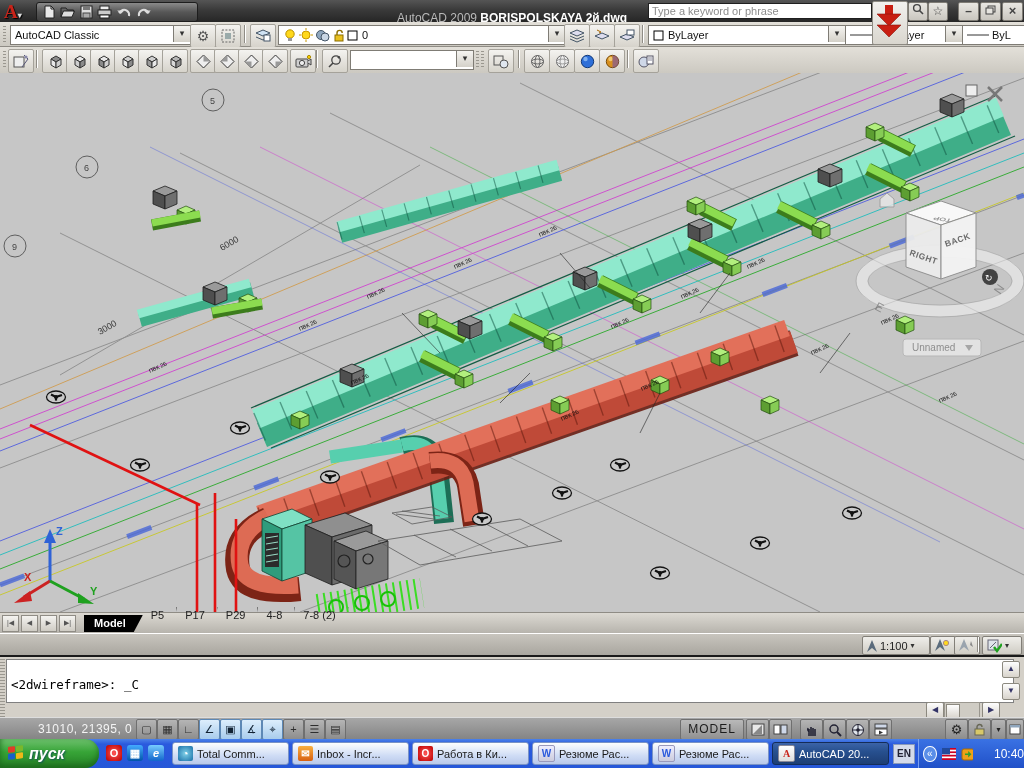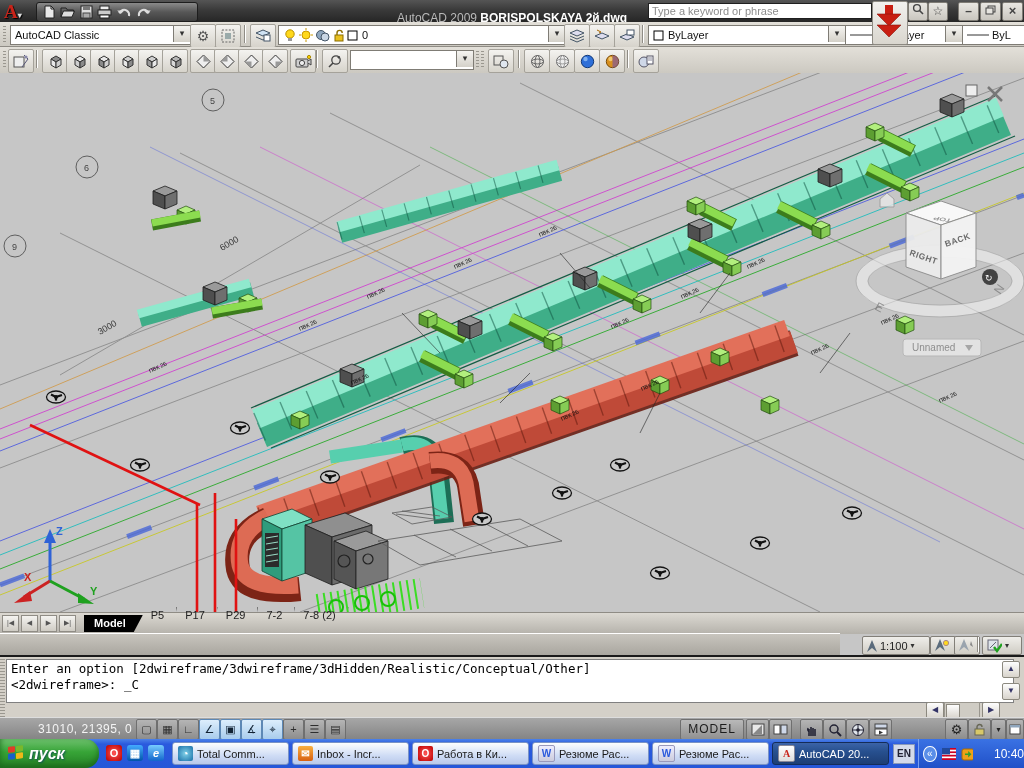--- a/index.html
+++ b/index.html
@@ -45,21 +45,21 @@
   #draw{position:absolute;left:0;top:73px;width:1024px;height:539px;background:#c6c6c6;}
   
   #tabsrow{position:absolute;left:0;top:612px;width:1024px;height:21px;
     background:linear-gradient(#dcd9d2,#b5b2ab);border-top:1px solid #8f8c85;display:flex;align-items:center;}
   .navb{width:15px;height:15px;margin-left:2px;background:linear-gradient(#f4f3f0,#cfccc4);
     border:1px solid #8f8c85;font-size:7px;color:#555;text-align:center;line-height:14px;}
   .tab{height:17px;line-height:17px;padding:0 12px 16px 8px;color:#222;position:relative;
     clip-path:polygon(0 0,100% 0,calc(100% - 9px) 100%,0 100%);border-right:1px solid #777;}
   .tab.active{background:#000;color:#fff;font-weight:bold;margin-left:8px;padding:0 16px 0 10px;}
   
-  #strip{position:absolute;left:0;top:633px;width:840px;height:22px;
+  #strip{position:absolute;left:0;top:633px;width:1024px;height:22px;
     background:linear-gradient(#c8c5be,#a8a59e);border-top:1px solid #fff;}
   .sbtn{position:absolute;top:2px;height:17px;background:linear-gradient(#efeeea,#cfccc4);
     border:1px solid #827f78;border-radius:2px;display:flex;align-items:center;gap:3px;
     padding:0 4px;color:#222;}
   
   #cmd{position:absolute;left:0;top:655px;width:1024px;height:62px;background:#d4d0c8;
     border-top:2px solid #1a1a1a;}
   #cmdhist{position:absolute;left:6px;top:2px;width:998px;height:40px;background:#fff;
     border:1px solid #808080;font-family:"DejaVu Sans Mono",monospace;font-size:12.5px;
     color:#000;padding:1px 4px;line-height:16px;white-space:pre;}
@@ -692,21 +692,21 @@
 
   <div id="tabsrow">
     <div class="navb">|◀</div>
     <div class="navb">◀</div>
     <div class="navb">▶</div>
     <div class="navb">▶|</div>
     <div class="tab active">Model</div>
     <div class="tab">P5</div>
     <div class="tab">P17</div>
     <div class="tab">P29</div>
-    <div class="tab">7-2</div>
+    <div class="tab">4-8</div>
     <div class="tab">7-8 (2)</div>
   </div>
 
   <div id="strip">
     <div class="sbtn" style="left:862px;width:58px;">
       <svg width="10" height="12">
           <polygon points="5,0 10,12 5,8 0,12" fill="#5a6b7c"></polygon>
         </svg>
       <span>1:100</span>
       <span style="font-size:8px;color:#333;">▾</span>
@@ -729,21 +729,21 @@
           <rect x="1" y="1" width="10" height="10" fill="#dfe4ea" stroke="#667"></rect>
           <line x1="3" y1="9" x2="9" y2="3" stroke="#667"></line>
           <path d="M7,8 l3,4 5,-7" fill="none" stroke="#1fa11f" stroke-width="2.4"></path>
         </svg>
       <span style="font-size:8px;color:#333;">▾</span>
     </div>
   </div>
 
   <div id="cmd">
     <div id="cmdgrip"></div>
-    <div id="cmdhist"><span>Enter an option [2dwireframe/3dwireframe/3dHidden/Realistic/Conceptual/Other]</span><br><span>&lt;2dwireframe&gt;: _C</span></div>
+    <div id="cmdhist"><br><span>&lt;2dwireframe&gt;: _C</span></div>
     <div class="scroll-btn" style="right:4px;top:4px;">▲</div>
     <div class="scroll-btn" style="right:4px;top:26px;">▼</div>
     <div class="scroll-btn" style="right:80px;top:45px;">◀</div>
     <div style="position:absolute;right:44px;top:45px;width:34px;height:15px;background:#cfccc4;border:1px solid #9a978f;">
       <div style="width:12px;height:13px;margin:1px 0 0 1px;background:linear-gradient(#fdfdfd,#d8d4cc);border:1px solid #8c897f;"></div>
     </div>
     <div class="scroll-btn" style="right:24px;top:45px;">▶</div>
   </div>
 
   <div id="status">

